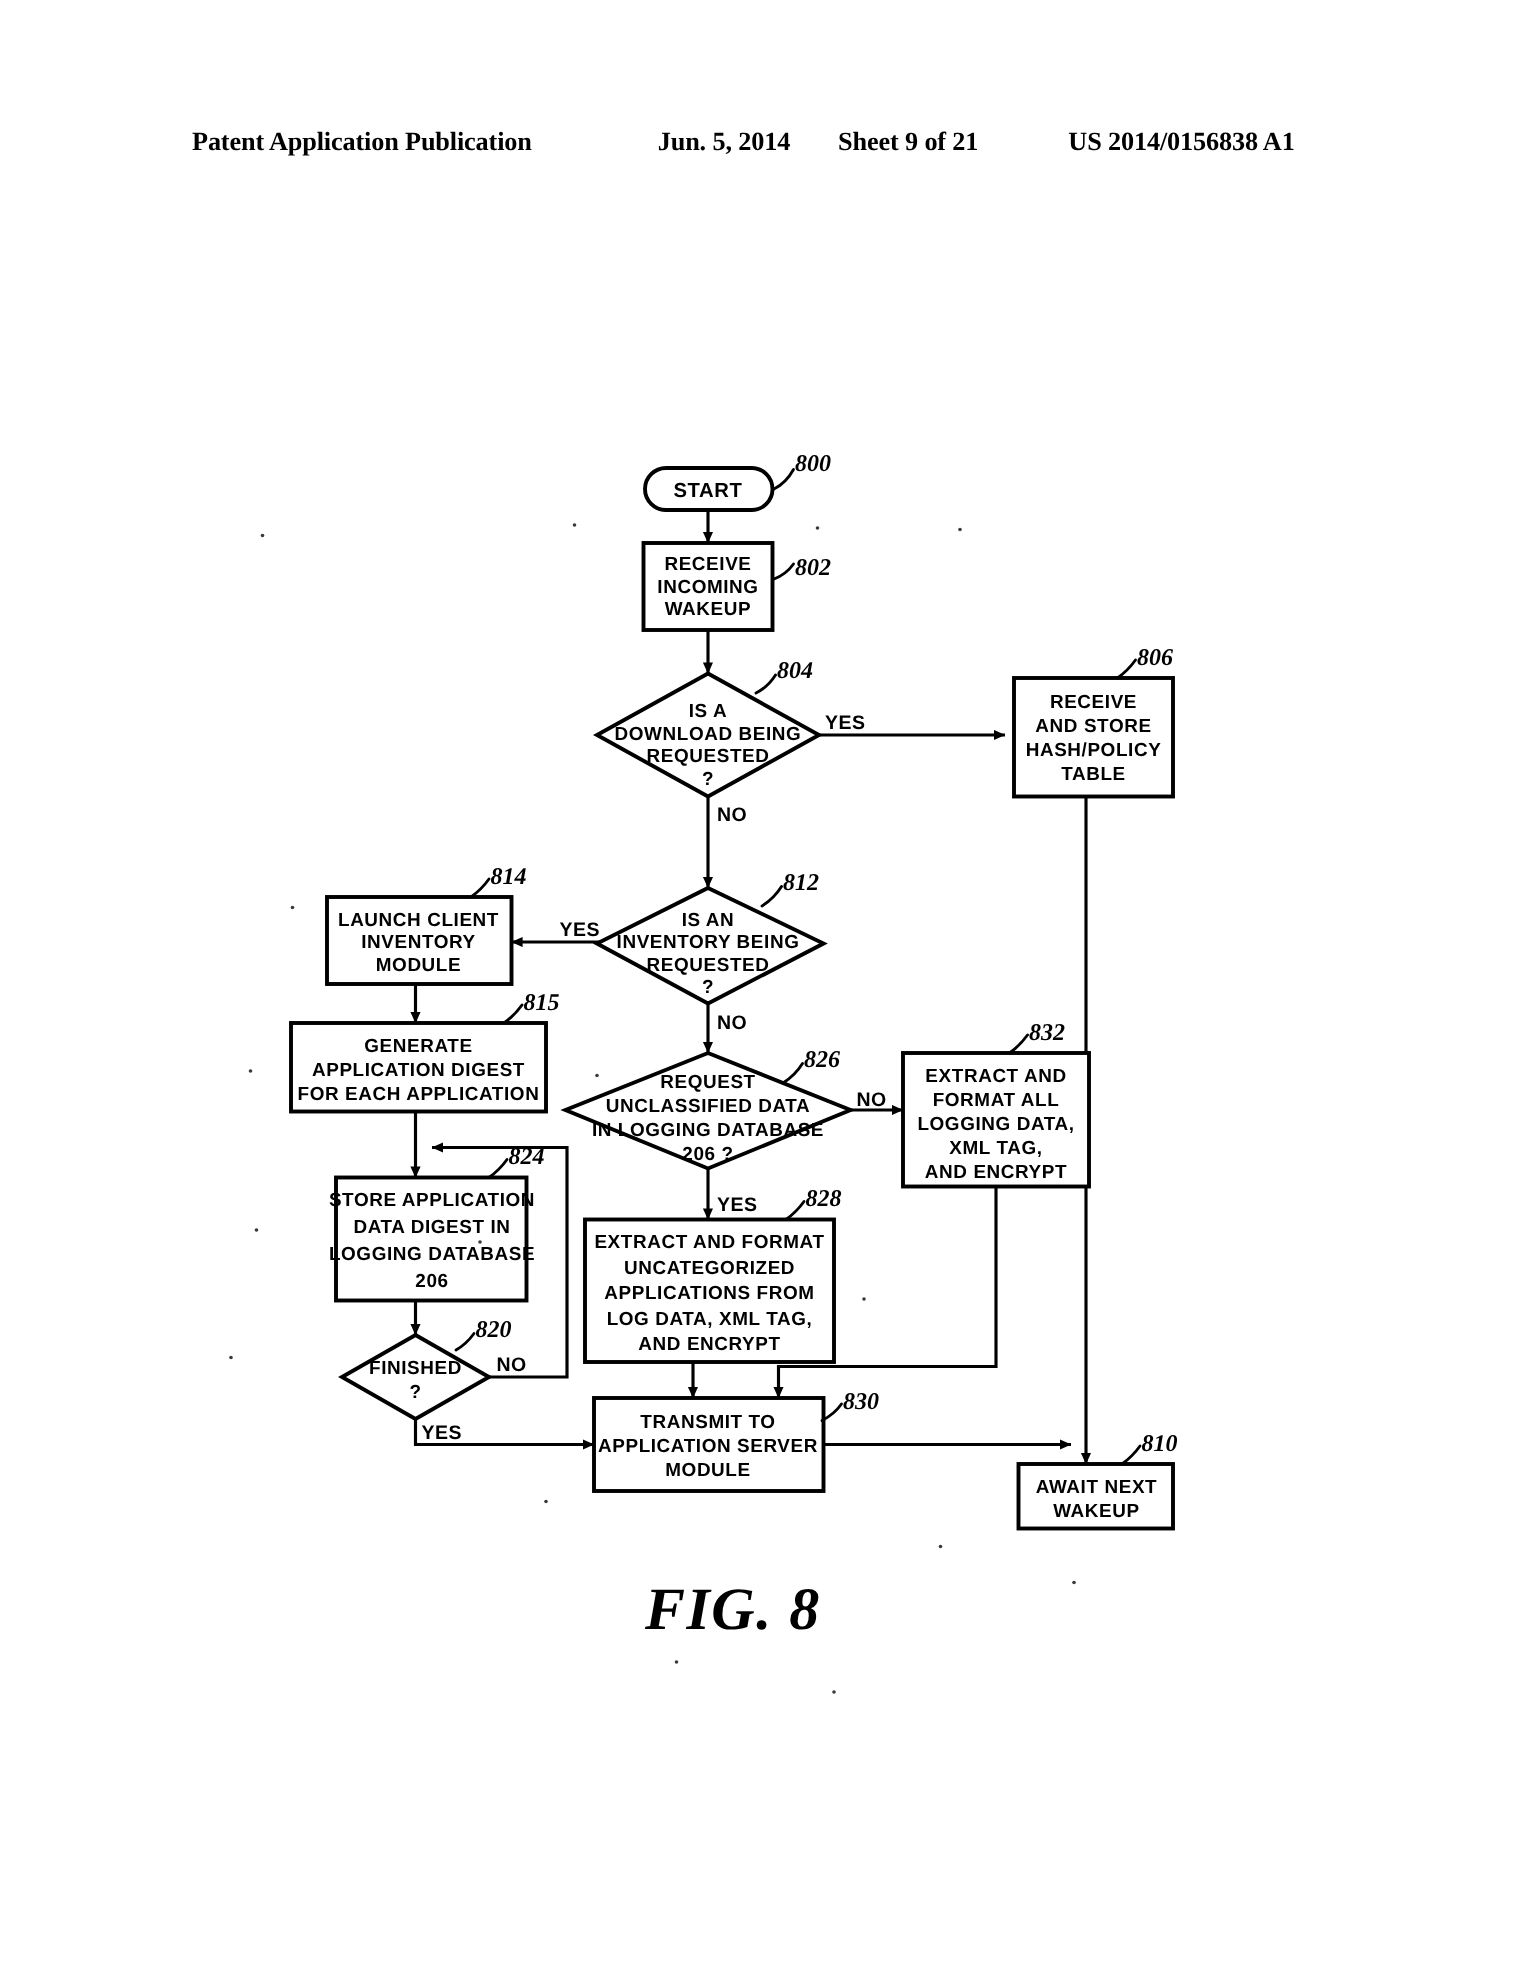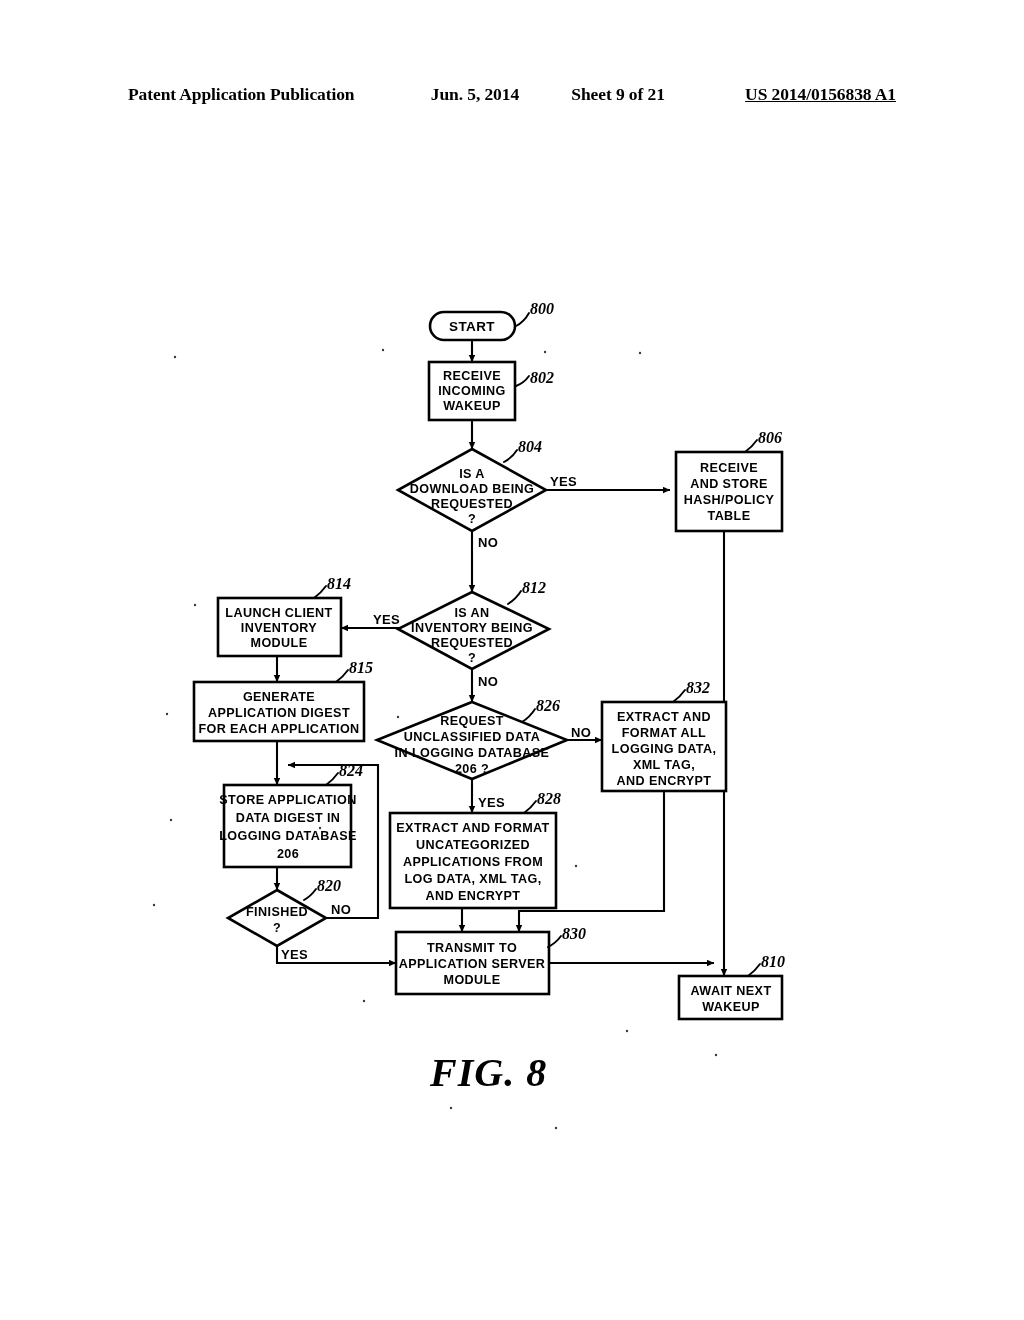--- a/index.html
+++ b/index.html
@@ -24,26 +24,25 @@
     left: 128px;
     width: 768px;
     height: 26px;
     display: flex;
     align-items: baseline;
     font-family: "Liberation Serif", serif;
     font-weight: bold;
     font-size: 17.5px;
     letter-spacing: -0.1px;
     white-space: nowrap;
-    justify-content: space-between;
   }
   .hdr-pub      { }
-  .hdr-date     { margin-left: 56px; }
+  .hdr-date     { margin-left: 84px; }
   .hdr-sheet    { margin-left: 32px; }
-  .hdr-patno    { margin-left: 60px; text-decoration: underline; }
+  .hdr-patno    { margin-left: 60px; }
 
   
   #figure {
     position: absolute;
     left: 0;
     top: 0;
     width: 1024px;
     height: 1320px;
   }
   #figure svg {

